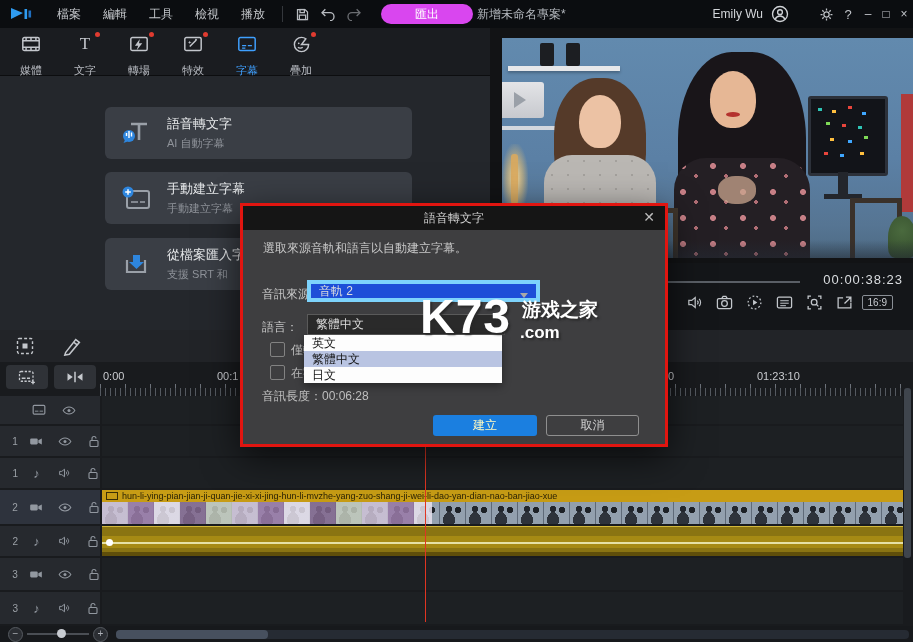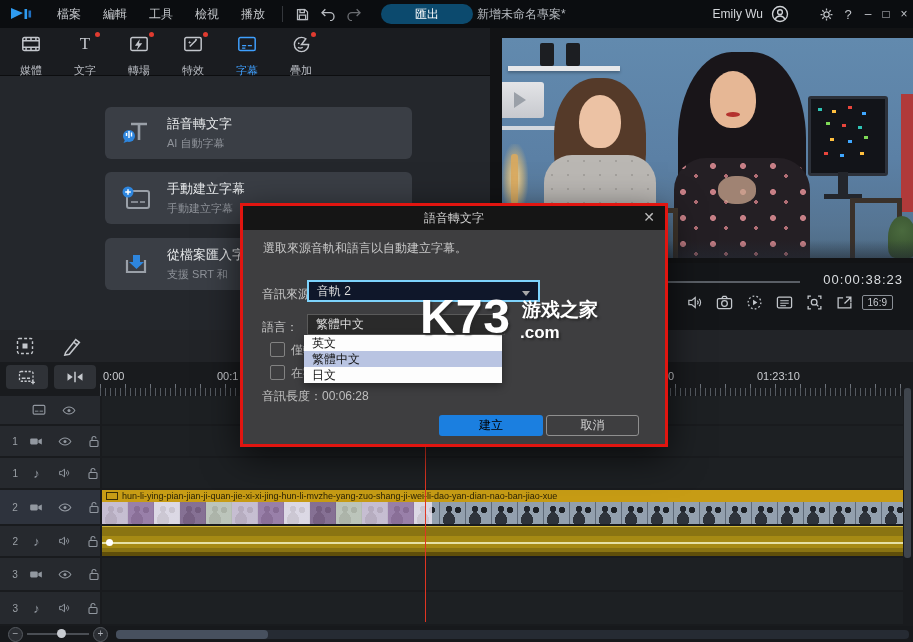--- a/index.html
+++ b/index.html
@@ -5,21 +5,21 @@
   html,body{margin:0;padding:0;background:#000;}
   #app{position:relative;width:913px;height:642px;background:#17191d;font-family:"Liberation Sans","DejaVu Sans",sans-serif;overflow:hidden;color:#c6c9ce;-webkit-font-smoothing:antialiased;}
   svg{display:block;}
 
   
   .topbar{position:absolute;left:0;top:0;width:913px;height:28px;background:#0b0d10;display:flex;align-items:center;font-size:12px;color:#c5c8cc;z-index:6;}
   .logo{margin:0 14px 0 10px;}
   .menu-item{padding:0 11px;cursor:default;}
   .tb-div{width:1px;height:16px;background:#34373c;margin:0 6px;}
   .tb-icon{width:26px;height:18px;display:flex;align-items:center;justify-content:center;color:#b9bcc1;}
-  .export-btn{margin-left:14px;width:92px;height:20px;border-radius:10px;background:#0c4a6e;color:#fff;font-size:12px;display:flex;align-items:center;justify-content:center;}
+  .export-btn{margin-left:14px;width:92px;height:20px;border-radius:10px;background:#d946ef;color:#fff;font-size:12px;display:flex;align-items:center;justify-content:center;}
   .proj-title{margin-left:4px;color:#b4b8be;}
   .tb-right{margin-left:auto;display:flex;align-items:center;}
   .user-name{margin-right:8px;color:#d3d6da;}
   .avatar{width:18px;height:18px;margin-right:26px;color:#cfd2d6;}
   .tb-btn{width:22px;height:20px;display:flex;align-items:center;justify-content:center;color:#c0c3c8;font-size:13px;}
   .win-ctl{width:18px;text-align:center;color:#c0c3c8;font-size:12px;}
 
   
   .tabbar{position:absolute;left:0;top:28px;width:490px;height:48px;background:#1a1c20;border-bottom:1px solid #0c0d0f;display:flex;padding-left:4px;box-sizing:border-box;}
   .tab{position:relative;width:54px;padding-top:5px;text-align:center;color:#b7bac0;}
@@ -92,33 +92,33 @@
   .hthumb{position:absolute;left:0;top:0;width:152px;height:9px;border-radius:4px;background:#47505e;}
 
   
   .dialog{position:absolute;left:240px;top:203px;width:428px;height:244px;background:#3e3e40;border:3px solid #e11510;box-sizing:border-box;z-index:10;box-shadow:0 10px 34px rgba(0,0,0,.65);}
   .dlg-title{position:absolute;left:0;top:0;width:422px;height:24px;background:#151515;display:flex;align-items:center;}
   .dlg-title .t{flex:1;text-align:center;font-size:12px;color:#d2d2d2;}
   .dlg-close{position:absolute;right:10px;top:3px;font-size:14px;color:#bdbdbd;}
   .dlg-body{position:absolute;left:0;top:24px;width:422px;height:214px;font-size:12px;color:#c8c8c8;}
   .dlg-desc{position:absolute;left:20px;top:10px;}
   .dlg-lab-src{position:absolute;left:19px;top:56px;}
-  .dlg-select{position:absolute;left:64px;top:50px;width:233px;height:22px;background:#0f172a;border:2px solid #7dd3fc;box-sizing:border-box;display:flex;align-items:center;}
+  .dlg-select{position:absolute;left:64px;top:50px;width:233px;height:22px;background:#1d4ed8;border:4px solid #7dd3fc;box-sizing:border-box;display:flex;align-items:center;}
   .dlg-select .val{margin-left:8px;color:#ddd;}
   .caret{position:absolute;right:8px;top:9px;width:0;height:0;border-left:4px solid transparent;border-right:4px solid transparent;border-top:5px solid #a8a8a8;}
   .dlg-lab-lang{position:absolute;left:19px;top:89px;}
   .dlg-combo{position:absolute;left:64px;top:84px;width:198px;height:21px;background:#2a2a2a;border:1px solid #5a5a5a;box-sizing:border-box;display:flex;align-items:center;z-index:2;}
   .dlg-combo .val{margin-left:8px;color:#ddd;}
   .dlg-list{position:absolute;left:61px;top:105px;width:198px;background:#fdfdfd;z-index:3;box-shadow:0 3px 8px rgba(0,0,0,.4);}
   .dlg-opt{height:16px;line-height:16px;padding-left:8px;color:#141414;font-size:12px;}
   .dlg-opt.sel{background:#b9c4e2;}
   .chk{position:absolute;width:13px;height:13px;border:1px solid #828282;border-radius:2px;background:transparent;}
   .chk-lab{position:absolute;color:#bdbdbd;}
   .dlg-dur{position:absolute;left:19px;top:158px;color:#c0c0c0;}
-  .btn-create{position:absolute;left:196px;top:185px;width:104px;height:21px;background:#1b7fe0;border-radius:3px;color:#000000;font-size:12px;display:flex;align-items:center;justify-content:center;}
+  .btn-create{position:absolute;left:190px;top:185px;width:104px;height:21px;background:#1b7fe0;border-radius:3px;color:#fef9c3;font-size:12px;display:flex;align-items:center;justify-content:center;}
   .btn-cancel{position:absolute;left:303px;top:185px;width:93px;height:21px;border:1px solid #8f8f8f;border-radius:3px;box-sizing:border-box;color:#d2d2d2;font-size:12px;display:flex;align-items:center;justify-content:center;}
 
   
   .wm{position:absolute;left:420px;top:293px;width:190px;height:62px;z-index:20;color:#fff;text-shadow:2px 2px 2px rgba(40,40,40,.9);pointer-events:none;}
   .wm-k73{position:absolute;left:0;top:-4px;font-size:48px;font-weight:bold;letter-spacing:1px;}
   .wm-site{position:absolute;left:102px;top:4px;font-size:19px;font-weight:bold;}
   .wm-com{position:absolute;left:100px;top:30px;font-size:17px;font-weight:bold;}
 
   
   .sc{position:absolute;}

